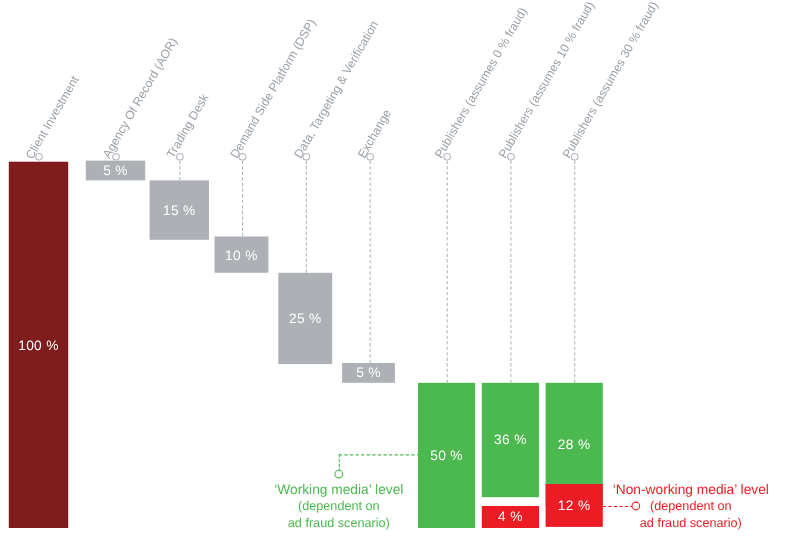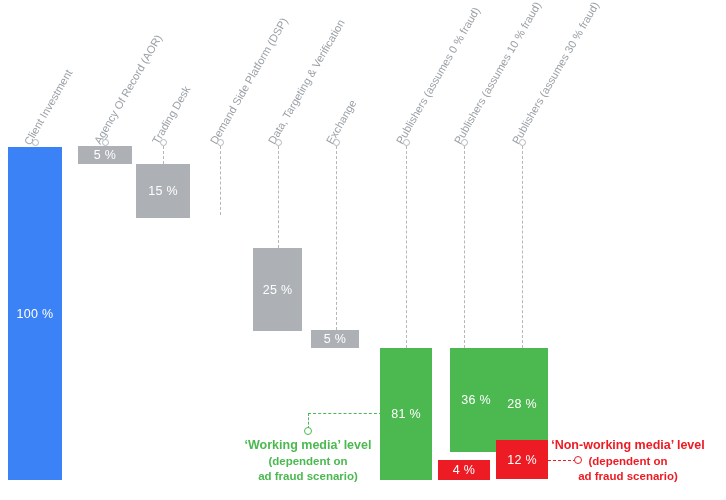--- a/index.html
+++ b/index.html
@@ -24,21 +24,21 @@
     align-items: center;
     justify-content: center;
   }
   .bar-label {
     color: #ffffff;
     font-size: 12.5px;
     letter-spacing: 0.3px;
     white-space: nowrap;
     user-select: none;
   }
-  .bar-blue { background: #3b82f6; }
+  .bar-blue { background: #7f1d1d; }
   .bar-gray { background: #ADB0B5; }
   .bar-green { background: #4CB950; }
   .bar-red { background: #ED1C24; }
 
   .cat-label {
     position: absolute;
     color: #9AA0A6;
     font-size: 11px;
     white-space: nowrap;
     transform-origin: left bottom;
@@ -57,21 +57,21 @@
     border: 1.6px solid #B3B7BC;
     border-radius: 50%;
     background: #ffffff;
     box-sizing: border-box;
   }
 
   
   .anno {
     position: absolute;
     font-size: 11.5px;
-    font-weight: bold;
+    font-weight: normal;
     line-height: 1.35;
     white-space: nowrap;
     user-select: none;
   }
   .anno-green { color: #4CB950; text-align: center; }
   .anno-red { color: #ED1C24; text-align: center; }
   .anno-title { font-size: 12.5px; }
 
   .dash-h-green {
     position: absolute;
@@ -150,34 +150,37 @@
   </div>
 
   <div class="bar bar-gray" style="left:78px; top:146px; width:54px; height:18px;">
     <span class="bar-label">5 %</span>
   </div>
 
   <div class="bar bar-gray" style="left:136px; top:164px; width:54px; height:54px;">
     <span class="bar-label">15 %</span>
   </div>
 
+  <div class="bar bar-gray" style="left:195px; top:215px; width:49px; height:33px;">
+    <span class="bar-label">10 %</span>
+  </div>
 
   <div class="bar bar-gray" style="left:253px; top:248px; width:49px; height:83px;">
     <span class="bar-label">25 %</span>
   </div>
 
   <div class="bar bar-gray" style="left:311px; top:330px; width:48px; height:18px;">
     <span class="bar-label">5 %</span>
   </div>
 
   <div class="bar bar-green" style="left:380px; top:348px; width:52px; height:132px;">
-    <span class="bar-label">81 %</span>
-  </div>
-
-  <div class="bar bar-green" style="left:450px; top:348px; width:52px; height:104px;">
+    <span class="bar-label">50 %</span>
+  </div>
+
+  <div class="bar bar-green" style="left:438px; top:348px; width:52px; height:104px;">
     <span class="bar-label">36 %</span>
   </div>
   <div class="bar bar-red" style="left:438px; top:460px; width:52px; height:20px;">
     <span class="bar-label">4 %</span>
   </div>
 
   <div class="bar bar-green" style="left:496px; top:348px; width:52px; height:112px;">
     <span class="bar-label">28 %</span>
   </div>
   <div class="bar bar-red" style="left:496px; top:440px; width:52px; height:39px;">

